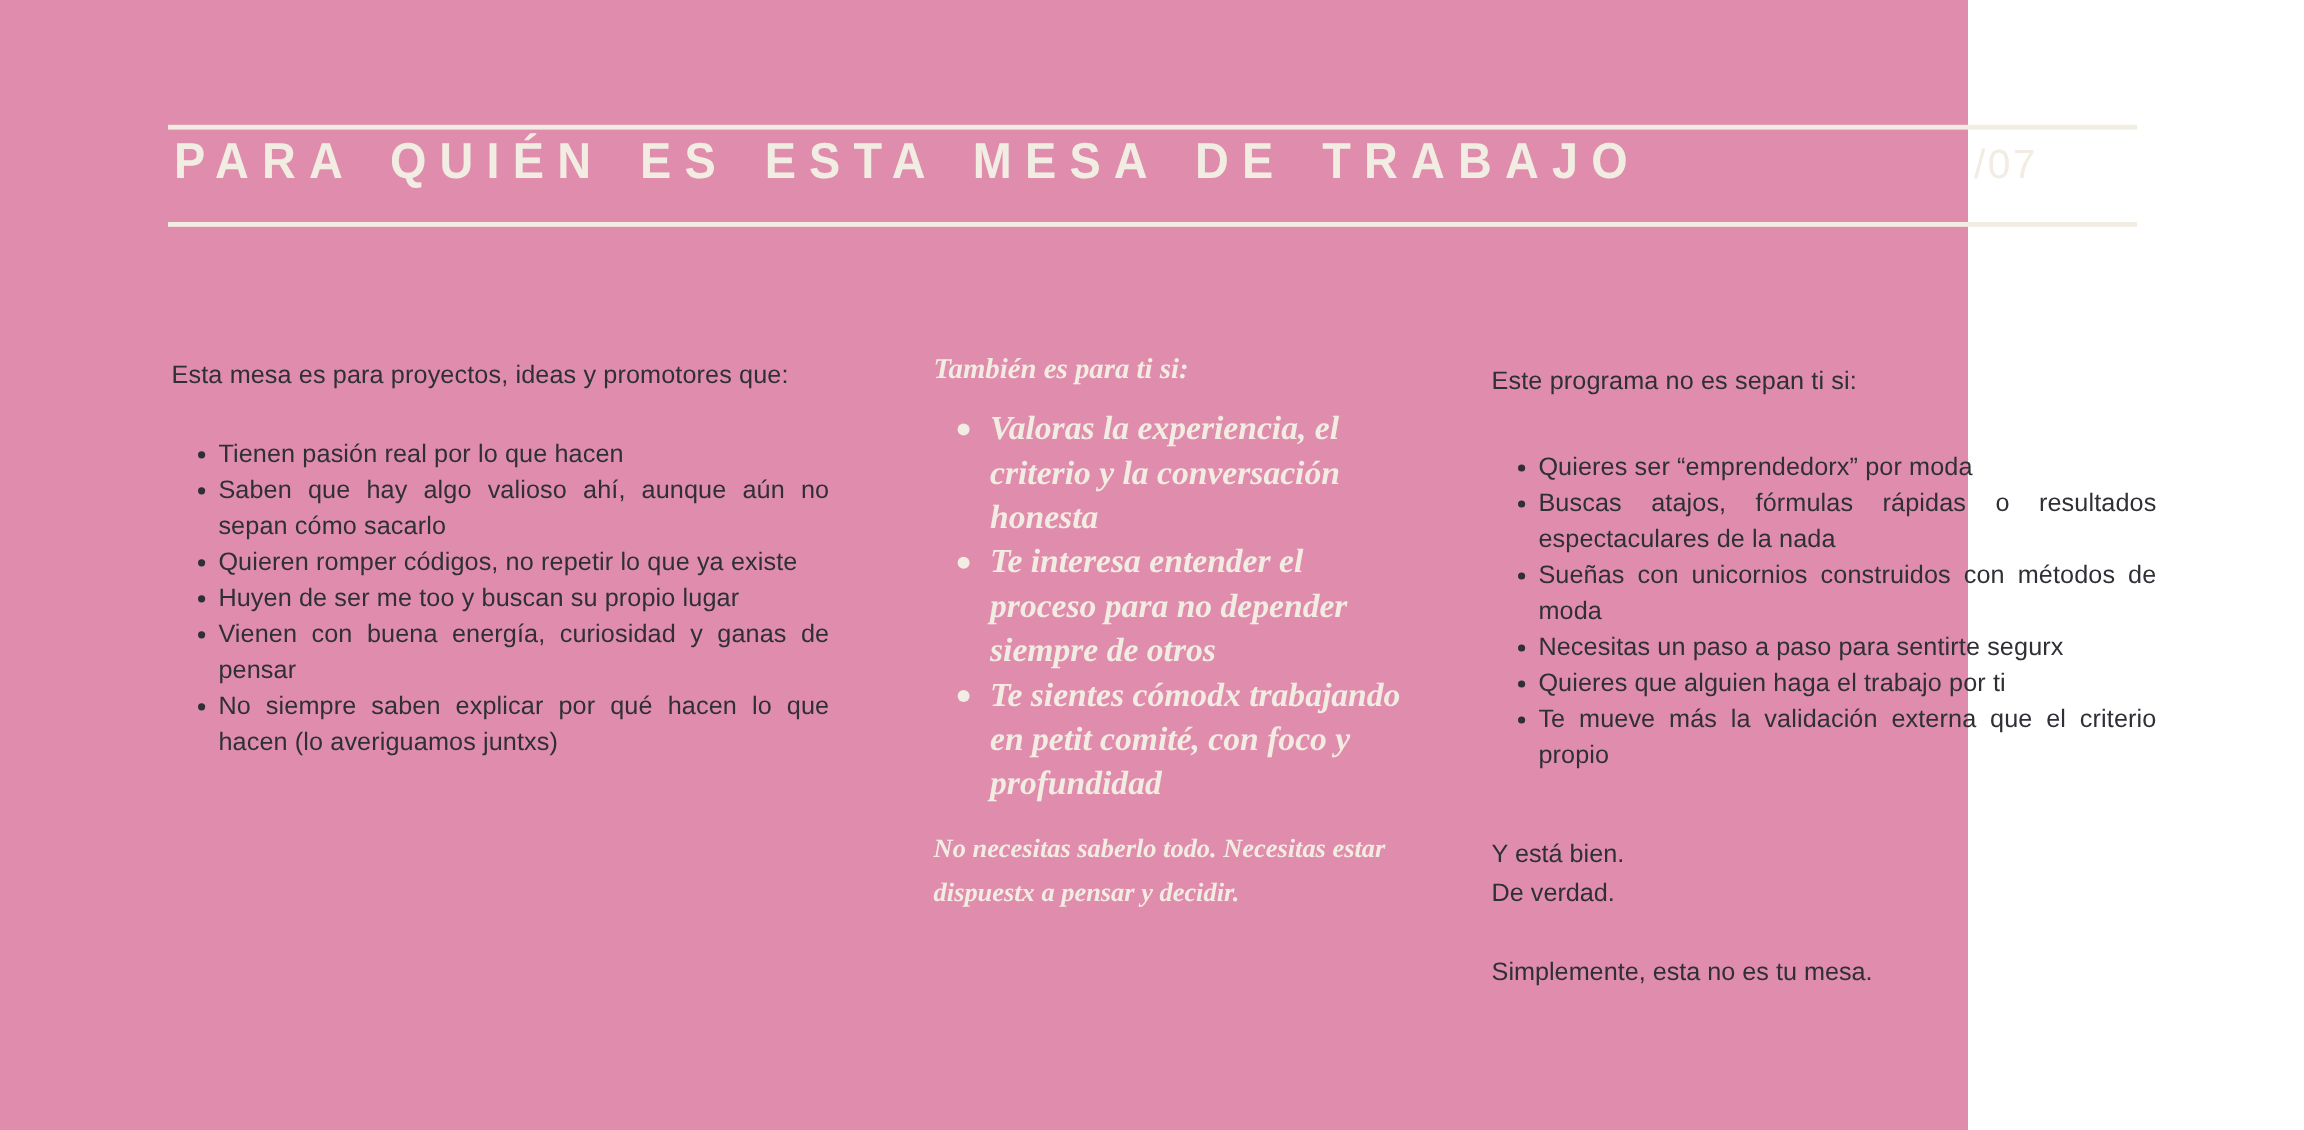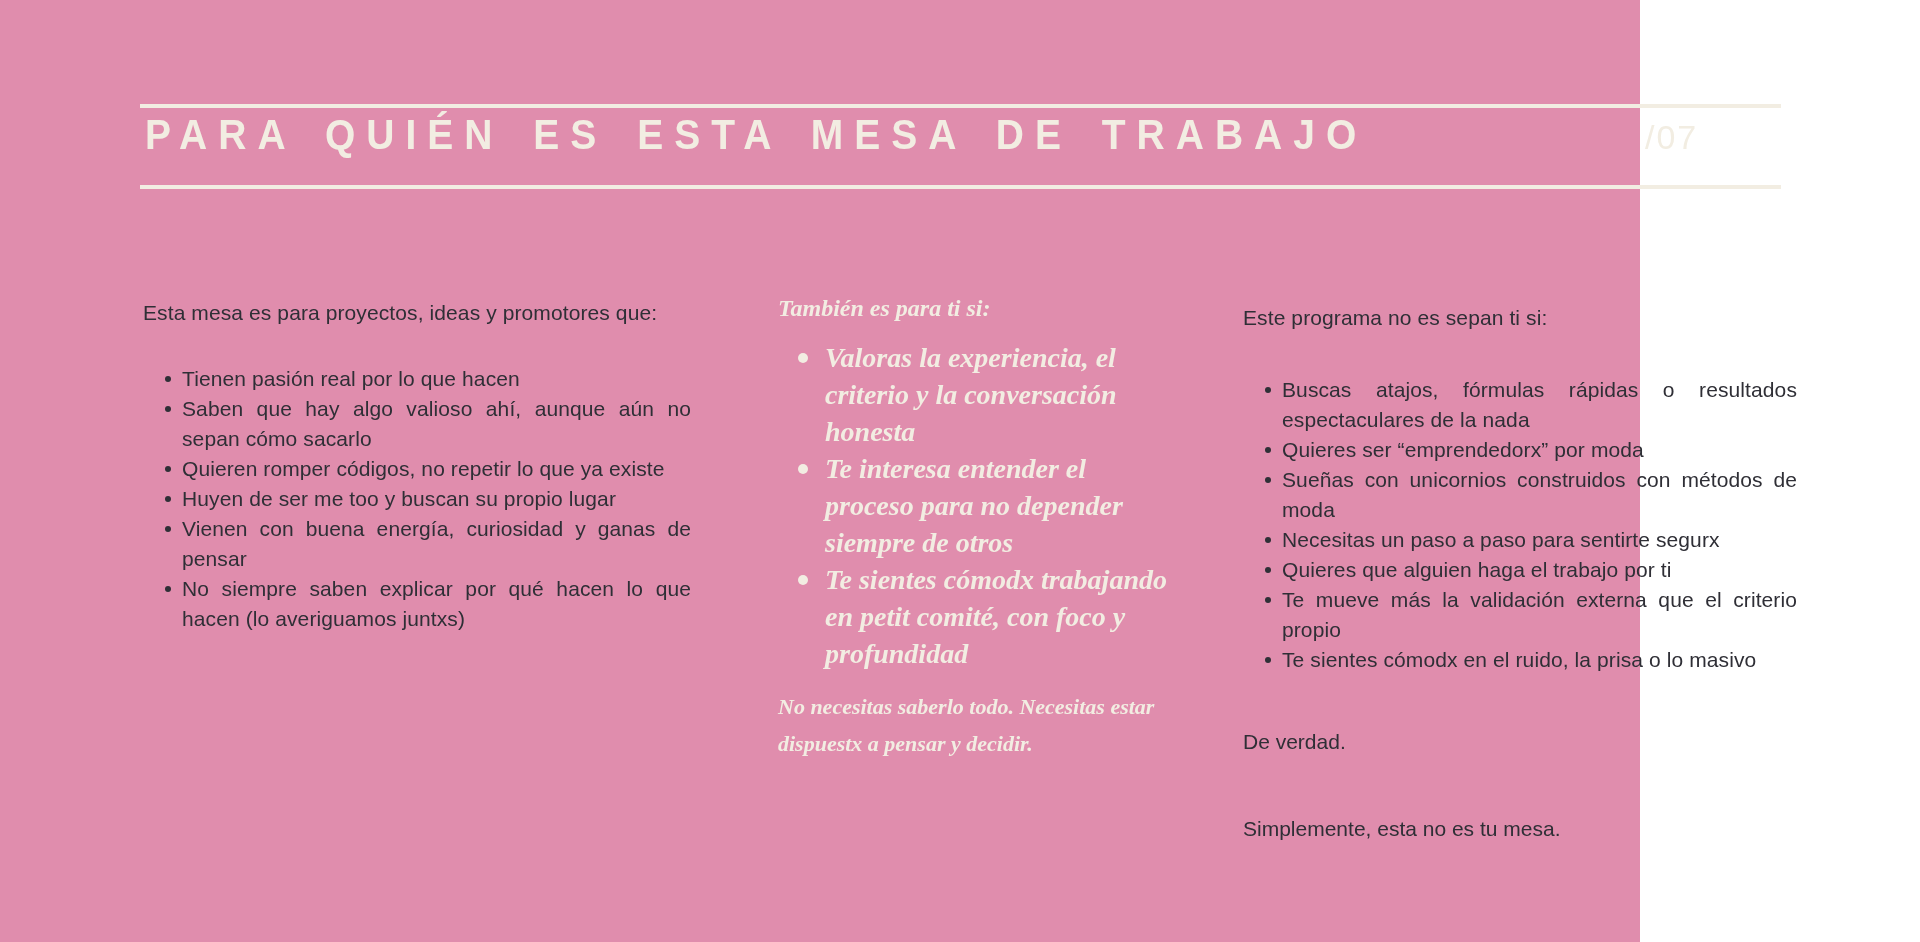--- a/index.html
+++ b/index.html
@@ -125,21 +125,21 @@
     font-size: 22px;
     line-height: 37px;
   }
 
   .closing-lines {
     margin-top: 50px;
     font-size: 21px;
     line-height: 33px;
   }
   .final {
-    margin-top: 56px;
+    margin-top: 35px;
     font-size: 21px;
     line-height: 30px;
   }
 </style>
 </head>
 <body>
 
 <div class="slide">
 
   <div class="rule rule-top"></div>
@@ -165,27 +165,27 @@
         <li>Valoras la experiencia, el criterio y la conversación honesta</li>
         <li>Te interesa entender el proceso para no depender siempre de otros</li>
         <li>Te sientes cómodx trabajando en petit comité, con foco y profundidad</li>
       </ul>
     <p class="mid-closing">No necesitas saberlo todo. Necesitas estar dispuestx a pensar y decidir.</p>
   </section>
 
   <section class="col col-right">
     <p class="intro">Este programa no es sepan ti si:</p>
     <ul class="bullets sans">
+        <li>Quieres ser “emprendedorx” por moda</li>
         <li>Buscas atajos, fórmulas rápidas o resultados espectaculares de la nada</li>
-        <li>Quieres ser “emprendedorx” por moda</li>
         <li>Sueñas con unicornios construidos con métodos de moda</li>
         <li>Necesitas un paso a paso para sentirte segurx</li>
         <li>Quieres que alguien haga el trabajo por ti</li>
         <li>Te mueve más la validación externa que el criterio propio</li>
-        <li>Te sientes cómodx en el ruido, la prisa o lo masivo</li>
       </ul>
     <div class="closing-lines">
+        <div>Y está bien.</div>
         <div>De verdad.</div>
       </div>
     <p class="final">Simplemente, esta no es tu mesa.</p>
   </section>
 
 </div>
 
 </body></html>

